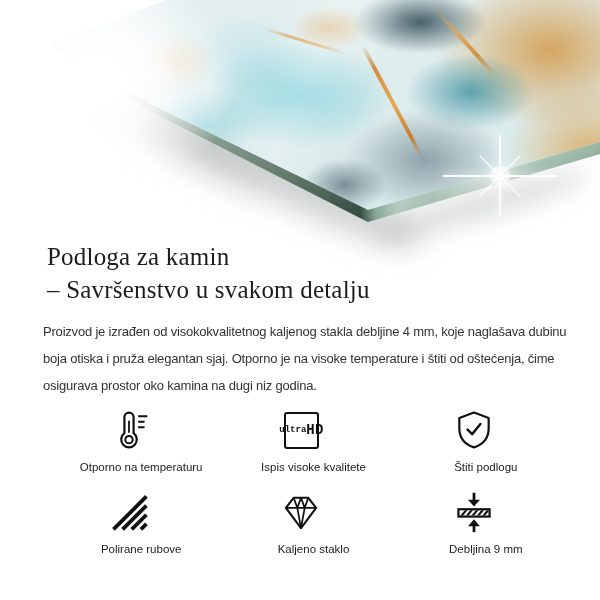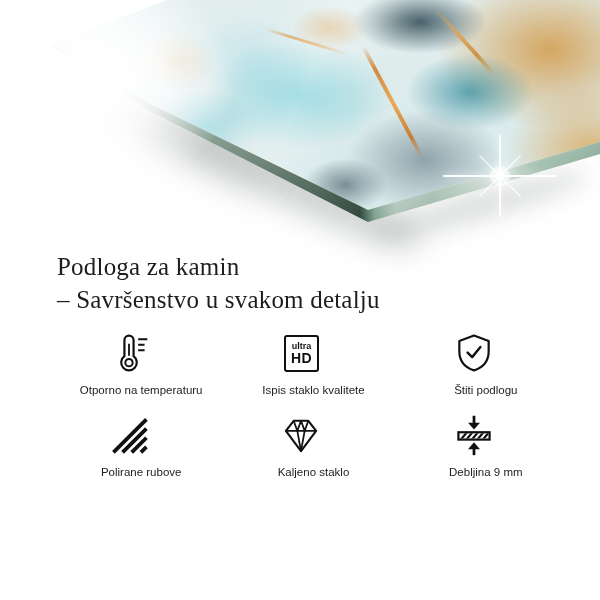--- a/index.html
+++ b/index.html
@@ -58,40 +58,40 @@
   .corner-mist {
     position:absolute; left:-45px; top:-35px; width:280px; height:230px;
     background:radial-gradient(closest-side, rgba(255,255,255,1) 18%, rgba(255,255,255,.8) 48%, rgba(255,255,255,0) 100%);
   }
 
   .sparkle { position:absolute; left:440px; top:116px; filter:drop-shadow(0 0 5px rgba(255,255,255,.95)); }
 
   
   .content { padding:6px 40px 0 43px; }
   .title {
-    margin:14px; font-family:"Liberation Serif", "DejaVu Serif", serif;
+    margin:4px; font-family:"Liberation Serif", "DejaVu Serif", serif;
     font-weight:400; font-size:25px; line-height:33px; color:#1d1d1d; letter-spacing:.2px;
   }
   .title span { display:block; }
   .desc {
     margin:12px 0 0; width:524px;
     font-size:13px; line-height:27px; letter-spacing:-.2px; color:#333333;
   }
 
   
   .features {
     margin-top:8px; display:grid; grid-template-columns:repeat(3,1fr); row-gap:16px;
   }
   .feature { display:flex; flex-direction:column; align-items:center; }
   .icon-slot { height:46px; display:flex; align-items:center; justify-content:center; }
   .feature-label { margin-top:8px; font-size:11.5px; color:#1c1c1c;margin-left:24px; }
   .icon-stroke { stroke:#111111; fill:none; }
   .uhd-box {
     width:31px; height:33px; border:2.5px solid #101010; border-radius:3px;
-    display:flex; flex-direction:column; align-items:center; justify-content:center;
+    display:flex; flex-direction:row; align-items:center; justify-content:center;font-family:Liberation Mono, monospace;
   }
   .uhd-top { font-size:9px; font-weight:700; line-height:10px; color:#101010; }
   .uhd-bottom { font-size:14px; font-weight:700; line-height:14px; color:#101010; letter-spacing:.3px;text-align:right; }
 </style>
 </head>
 <body>
 
 <div>
 
   <div class="hero">
@@ -116,20 +116,21 @@
       <line x1="80" y1="40" x2="40" y2="80" stroke="#ffffff" stroke-width="1.3" stroke-linecap="round" opacity=".8"></line>
       <circle cx="60" cy="60" r="4" fill="#ffffff"></circle>
     </svg>
   </div>
 
   <div class="content">
     <h1 class="title">
       <span>Podloga za kamin</span>
       <span>– Savršenstvo u svakom detalju</span>
     </h1>
+    <p class="desc">Proizvod je izrađen od visokokvalitetnog kaljenog stakla debljine 4 mm, koje naglašava dubinu boja otiska i pruža elegantan sjaj. Otporno je na visoke temperature i štiti od oštećenja, čime osigurava prostor oko kamina na dugi niz godina.</p>
 
     <div class="features">
 
       <div class="feature">
         <div class="icon-slot">
           <svg width="44" height="44" viewBox="0 0 48 48">
             <path class="icon-stroke" stroke-width="2.4" stroke-linejoin="round" d="M19,10 a5,5 0 0 1 10,0 V27.5 a8.5,8.5 0 1 1 -10,0 Z"></path>
             <circle class="icon-stroke" stroke-width="2.2" cx="24" cy="34.5" r="4"></circle>
             <line class="icon-stroke" stroke-width="2" x1="24" y1="14" x2="24" y2="27"></line>
             <line class="icon-stroke" stroke-width="2.2" x1="34" y1="9" x2="44" y2="9"></line>
@@ -140,21 +141,21 @@
         <span class="feature-label">Otporno na temperaturu</span>
       </div>
 
       <div class="feature">
         <div class="icon-slot">
           <div class="uhd-box">
             <span class="uhd-top">ultra</span>
             <span class="uhd-bottom">HD</span>
           </div>
         </div>
-        <span class="feature-label">Ispis staklo kvalitete</span>
+        <span class="feature-label">Ispis visoke kvalitete</span>
       </div>
 
       <div class="feature">
         <div class="icon-slot">
           <svg width="44" height="44" viewBox="0 0 48 48">
             <path class="icon-stroke" stroke-width="2.4" stroke-linejoin="round" d="M24,5 L40,11 V22 C40,33 33,40 24,43 C15,40 8,33 8,22 V11 Z"></path>
             <polyline class="icon-stroke" stroke-width="2.6" stroke-linecap="round" stroke-linejoin="round" points="17,23.5 22,28.5 31,17.5"></polyline>
           </svg>
         </div>
         <span class="feature-label">Štiti podlogu</span>

